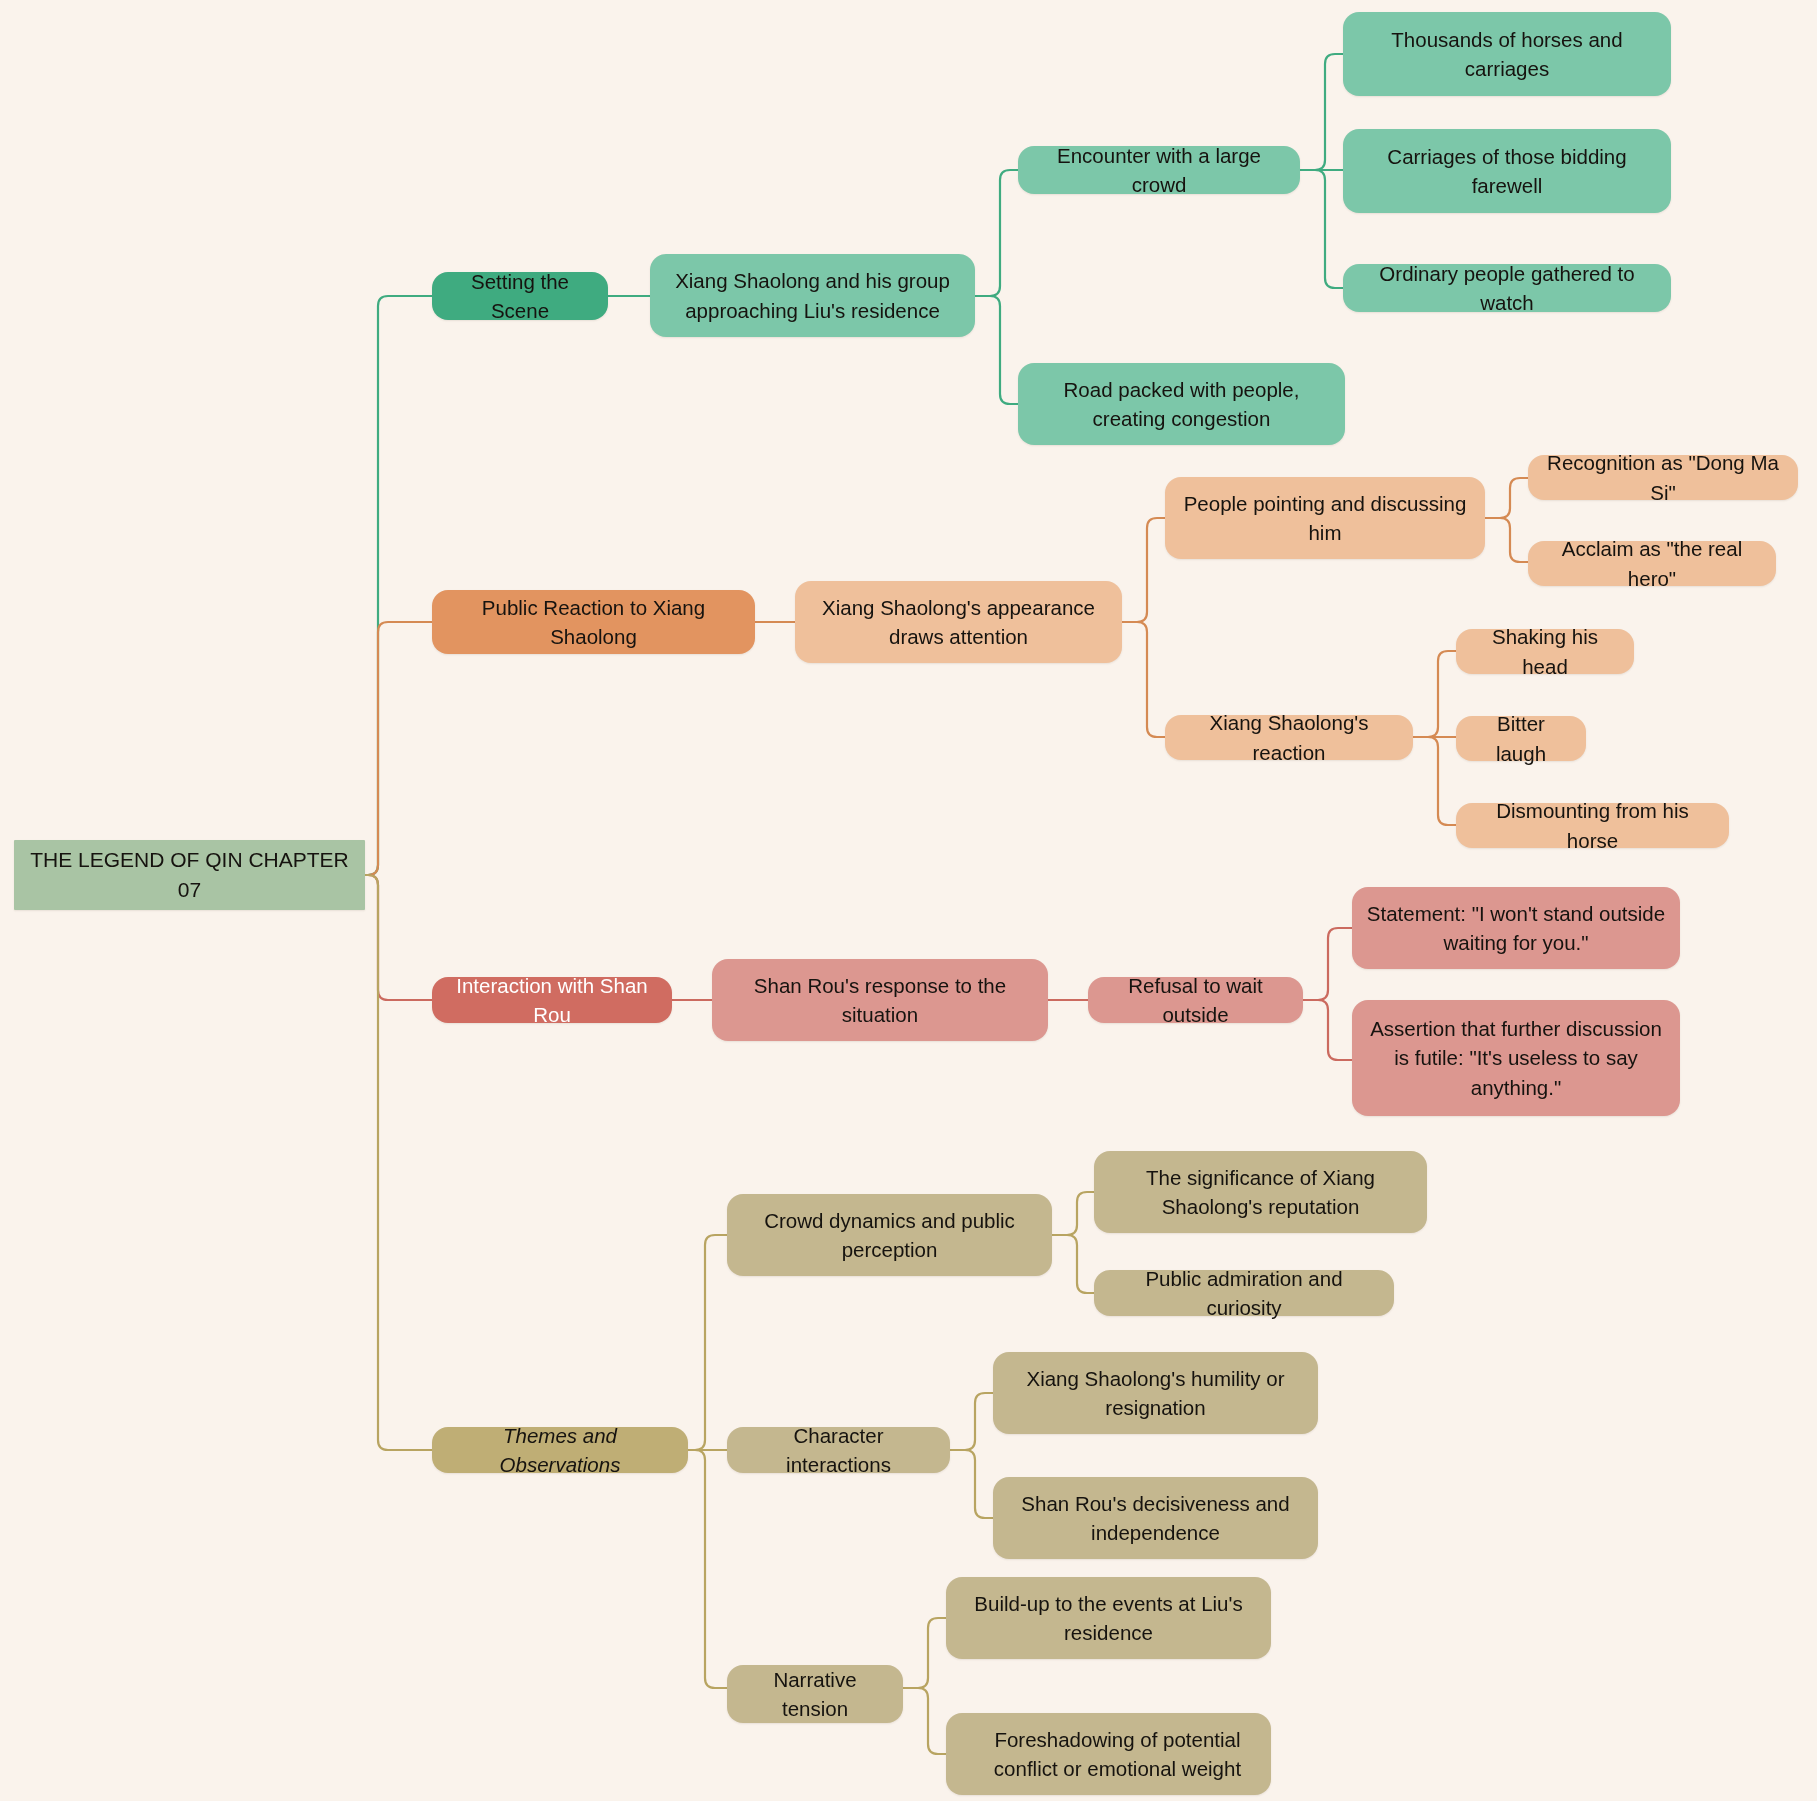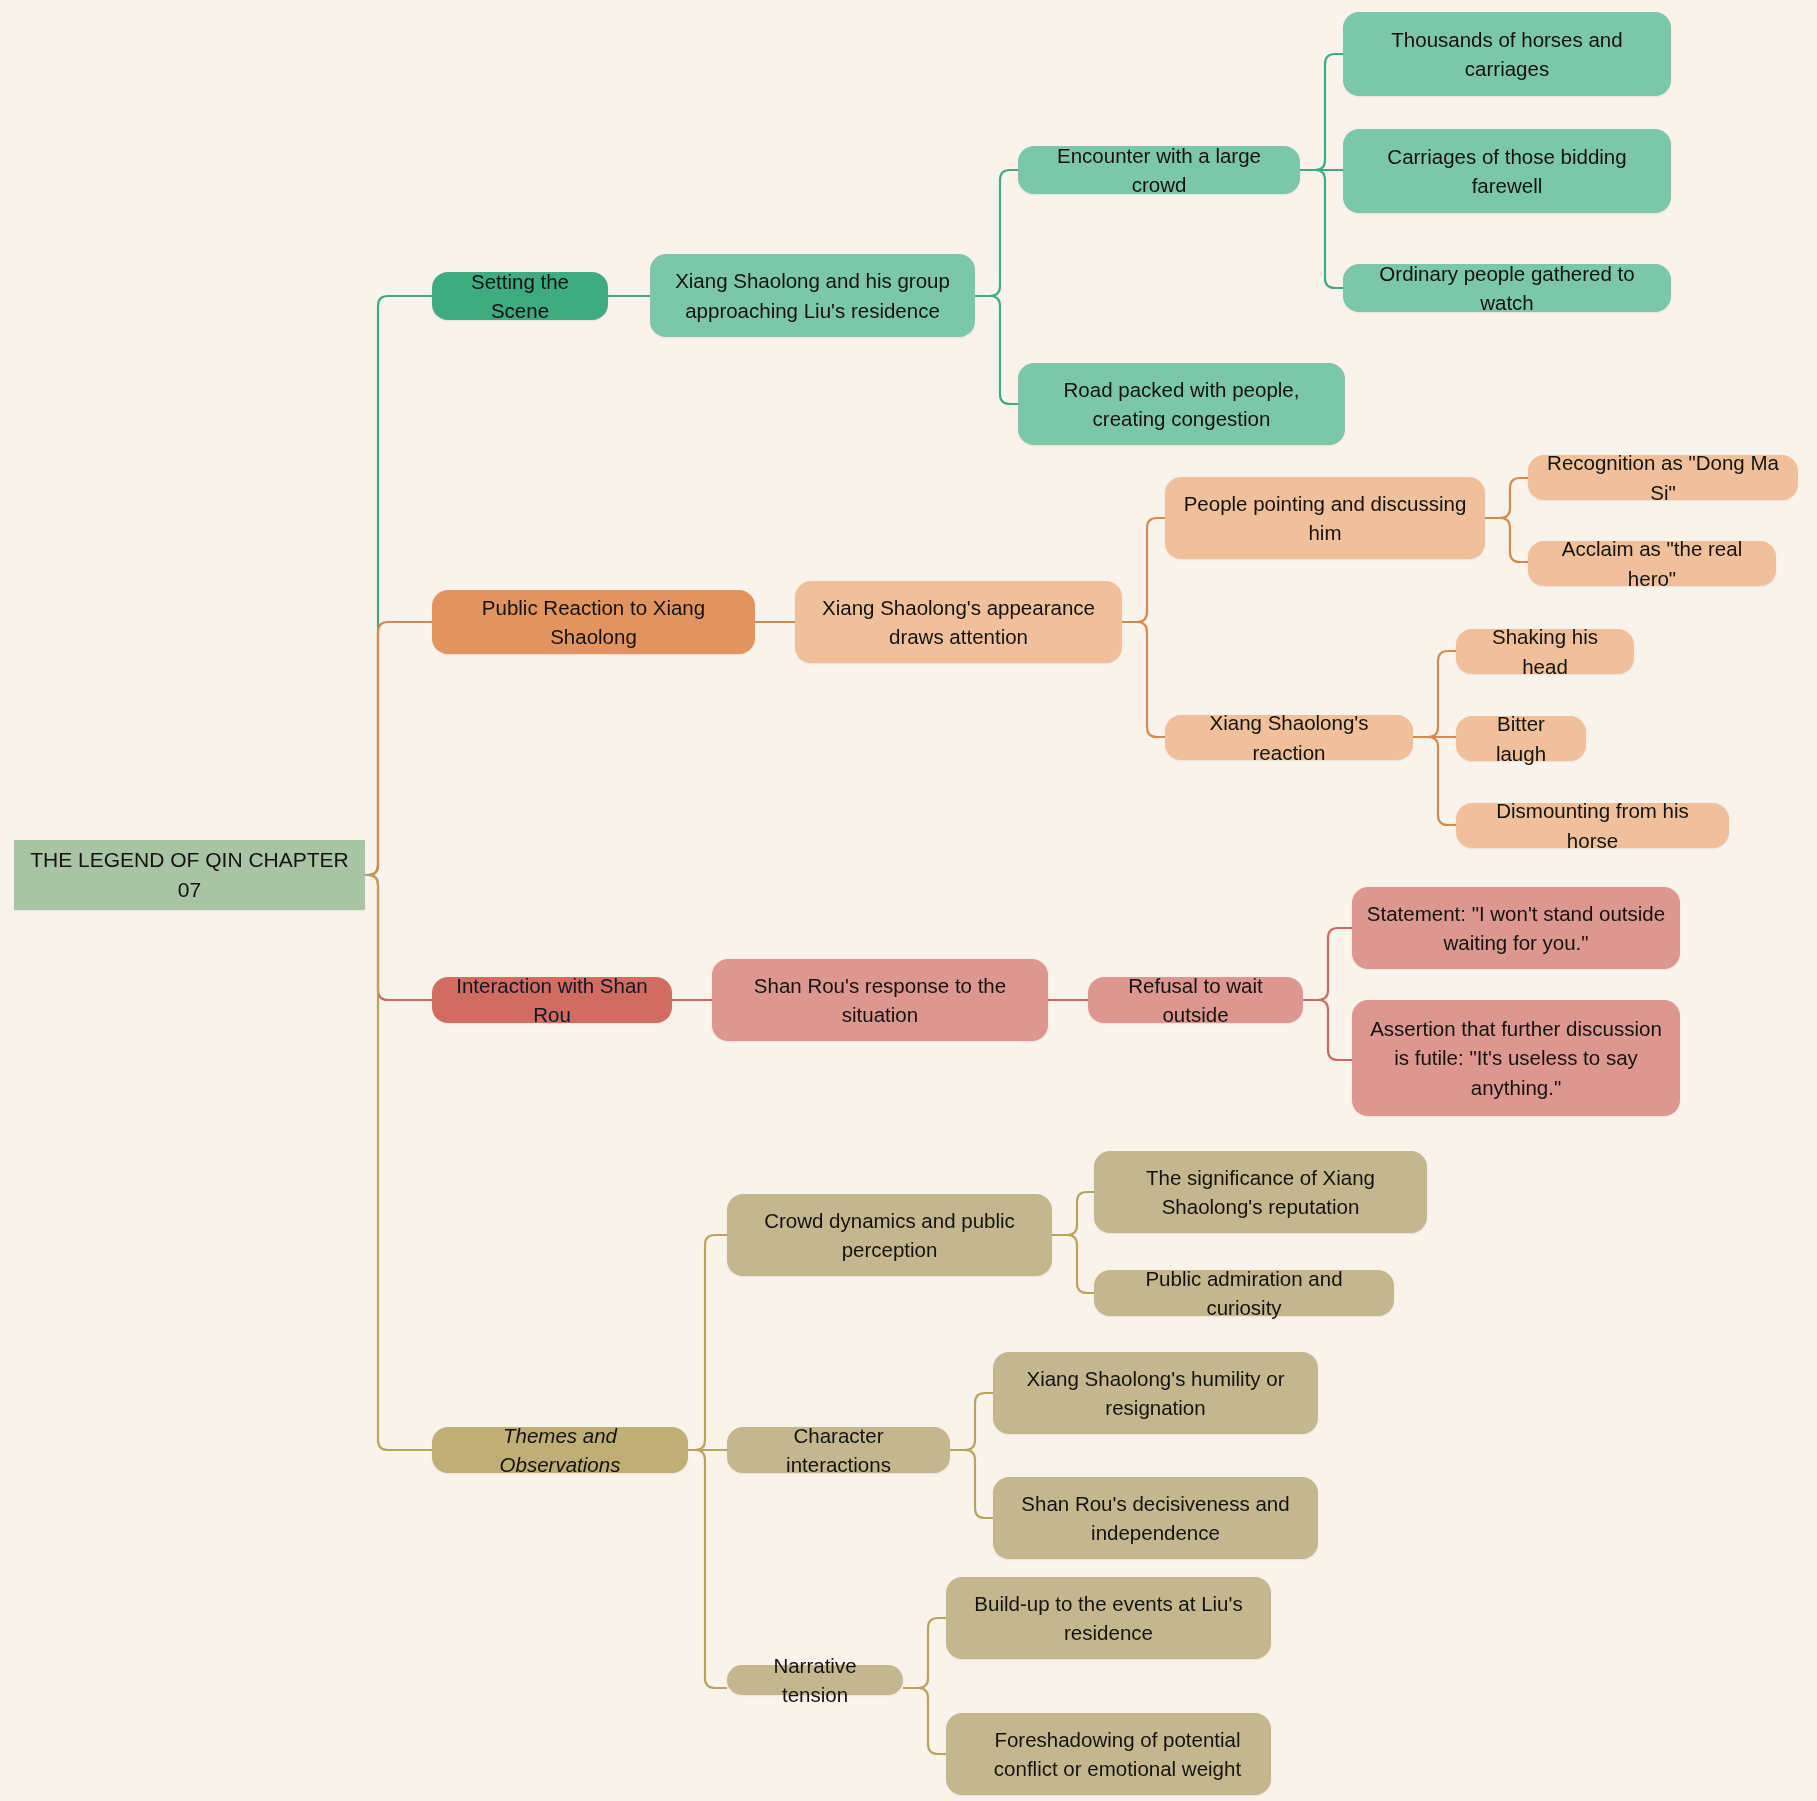--- a/index.html
+++ b/index.html
@@ -47,21 +47,21 @@
     font-size: 21px;
     border-radius: 1px;
   }
   
   .n-green-1 { background: #3fab80; }
   .n-green-2 { background: #7cc7a9; }
   
   .n-orange-1 { background: #e29460; }
   .n-orange-2 { background: #efc09b; }
   
-  .n-rose-1 { background: #d06c61; color: #0f172a; }
+  .n-rose-1 { background: #d06c61; color: #ffffff; }
   .n-rose-2 { background: #dc9790; }
   
   .n-khaki-1 { background: #bfae75; font-style: italic; }
   .n-khaki-2 { background: #c4b78f; }
 </style>
 </head>
 <body>
 
 <div id="canvas">
 
@@ -229,21 +229,21 @@
   </div>
 
   <div class="node n-khaki-2" style="left:993px; top:1352px; width:325px; height:82px;">
     <span>Xiang Shaolong's humility or resignation</span>
   </div>
 
   <div class="node n-khaki-2" style="left:993px; top:1477px; width:325px; height:82px;">
     <span>Shan Rou's decisiveness and independence</span>
   </div>
 
-  <div class="node n-khaki-2" style="left:727px; top:1665px; width:176px; height:30px;">
+  <div class="node n-khaki-2" style="left:727px; top:1665px; width:176px; height:58px;">
     <span>Narrative tension</span>
   </div>
 
   <div class="node n-khaki-2" style="left:946px; top:1577px; width:325px; height:82px;">
     <span>Build-up to the events at Liu's residence</span>
   </div>
 
   <div class="node n-khaki-2" style="left:946px; top:1713px; width:325px; height:82px;padding-left:32px;">
     <span>Foreshadowing of potential conflict or emotional weight</span>
   </div>

